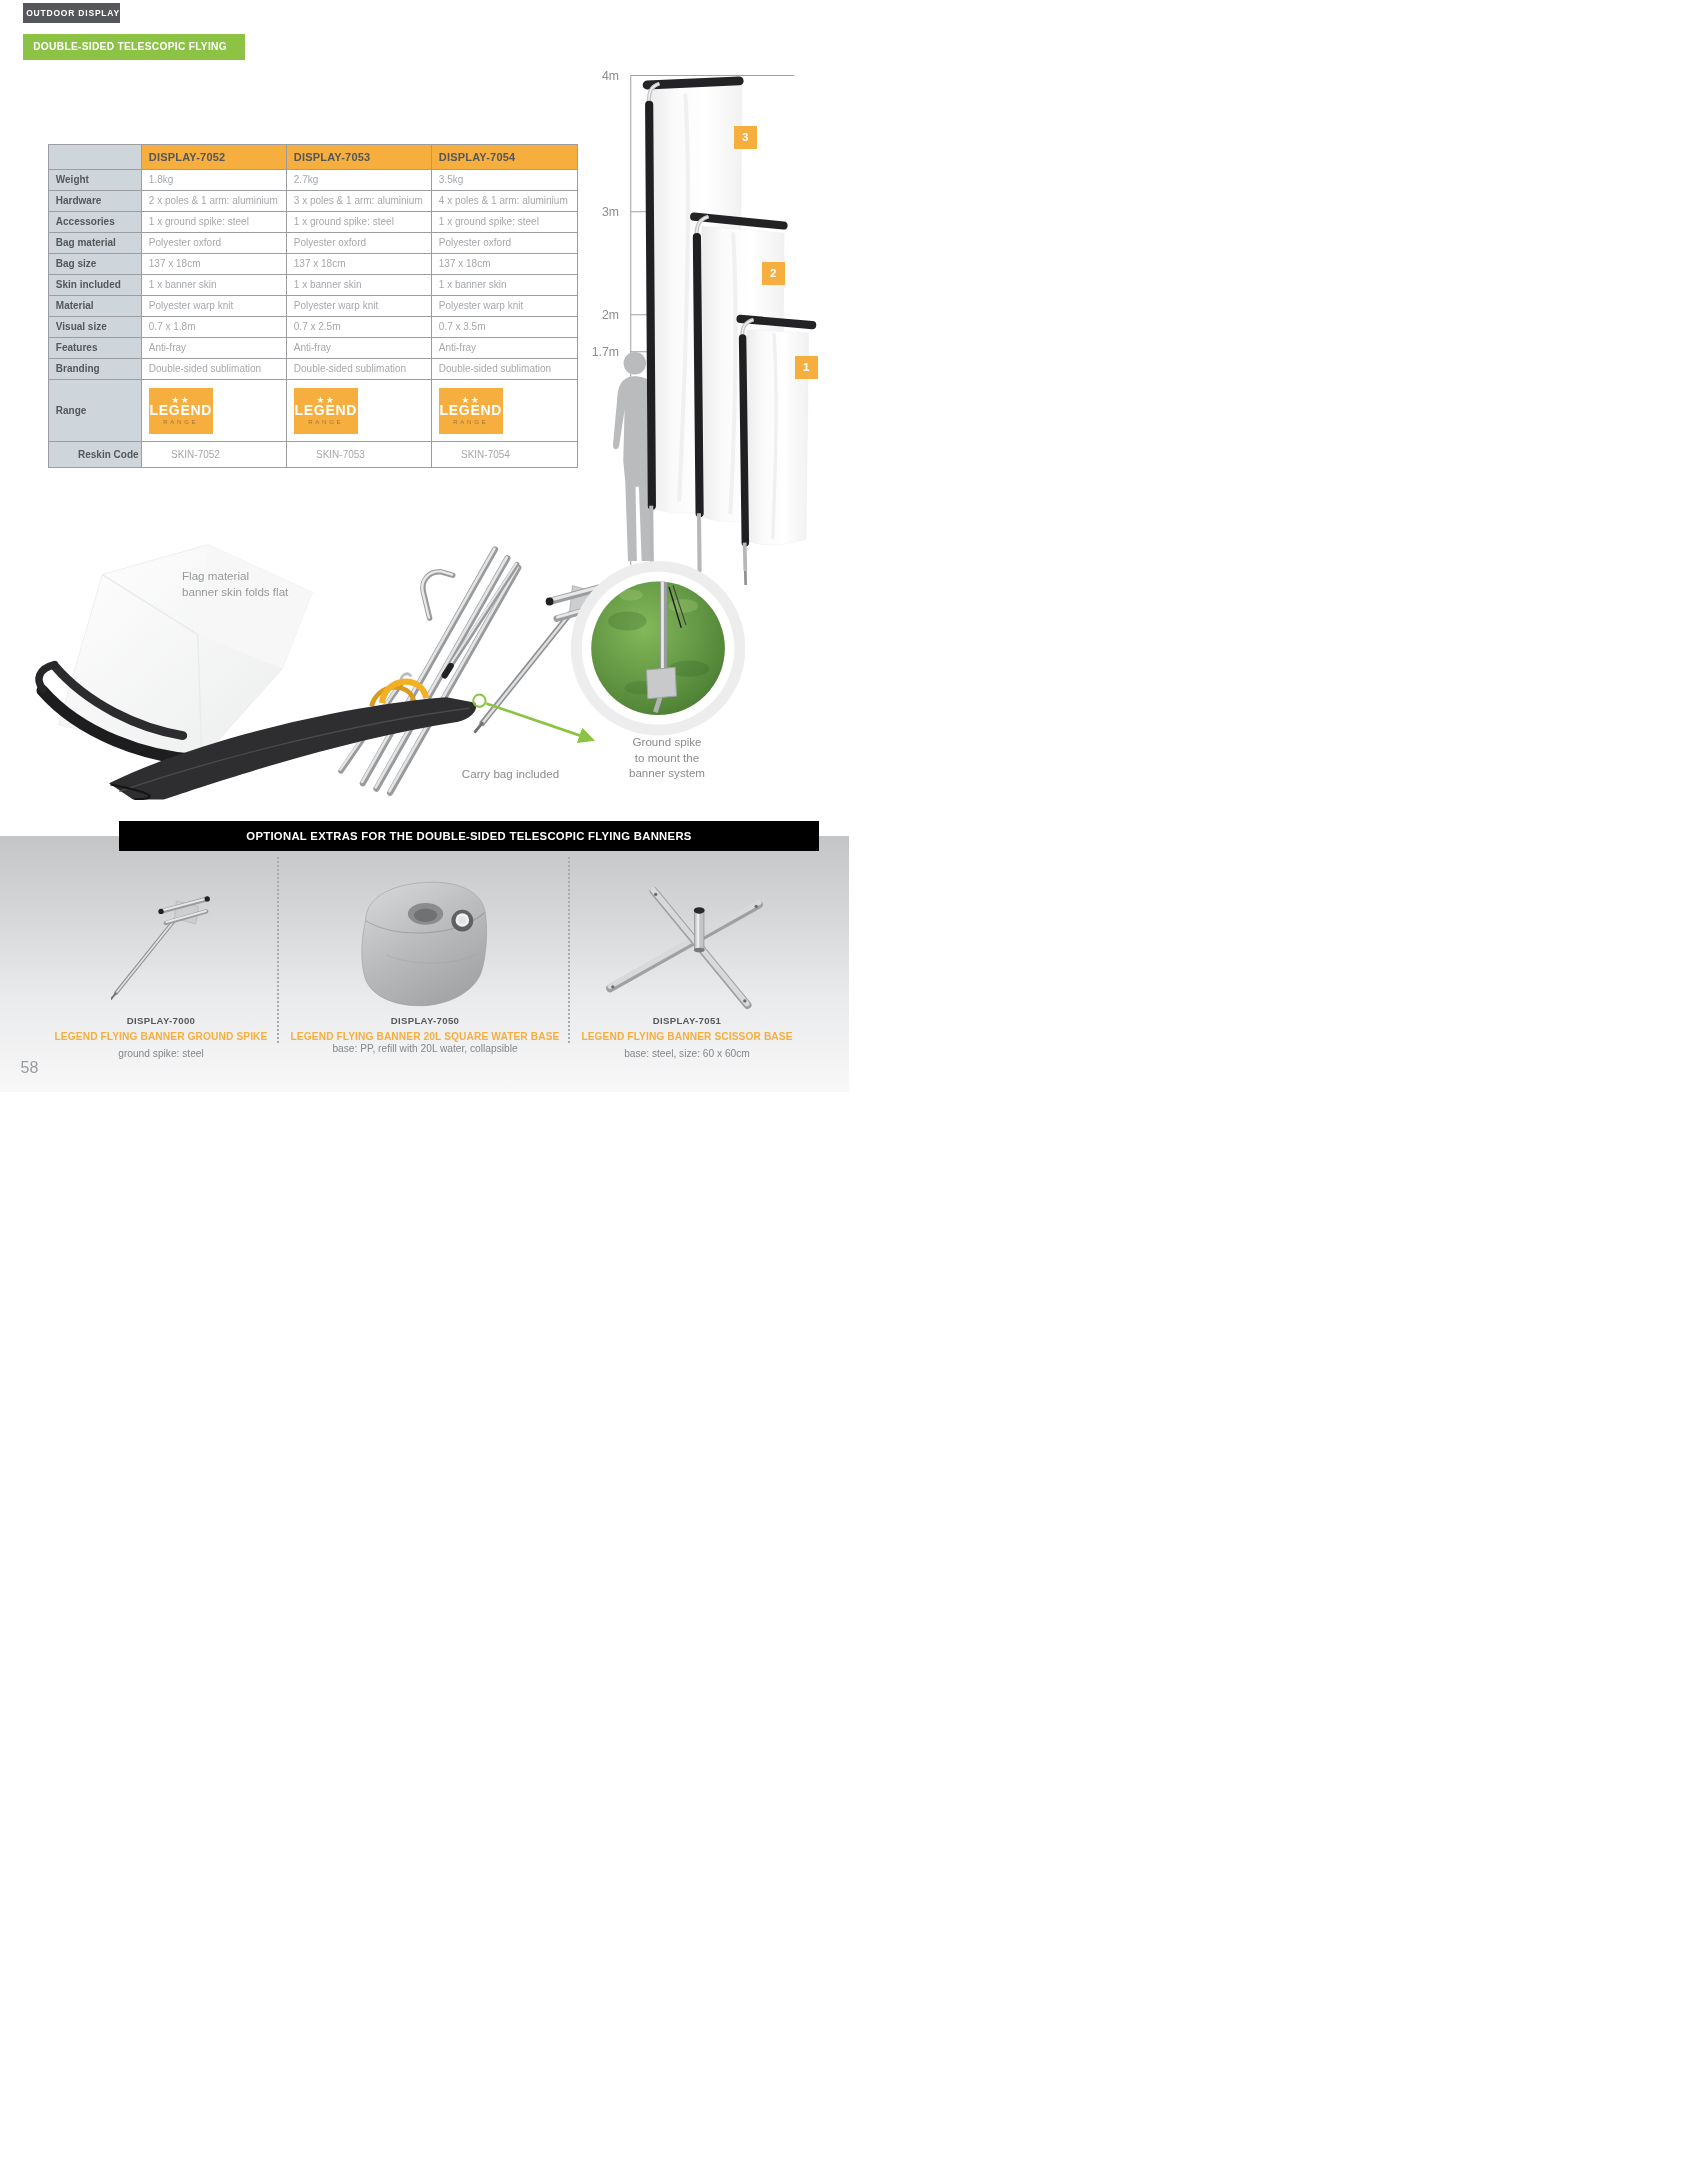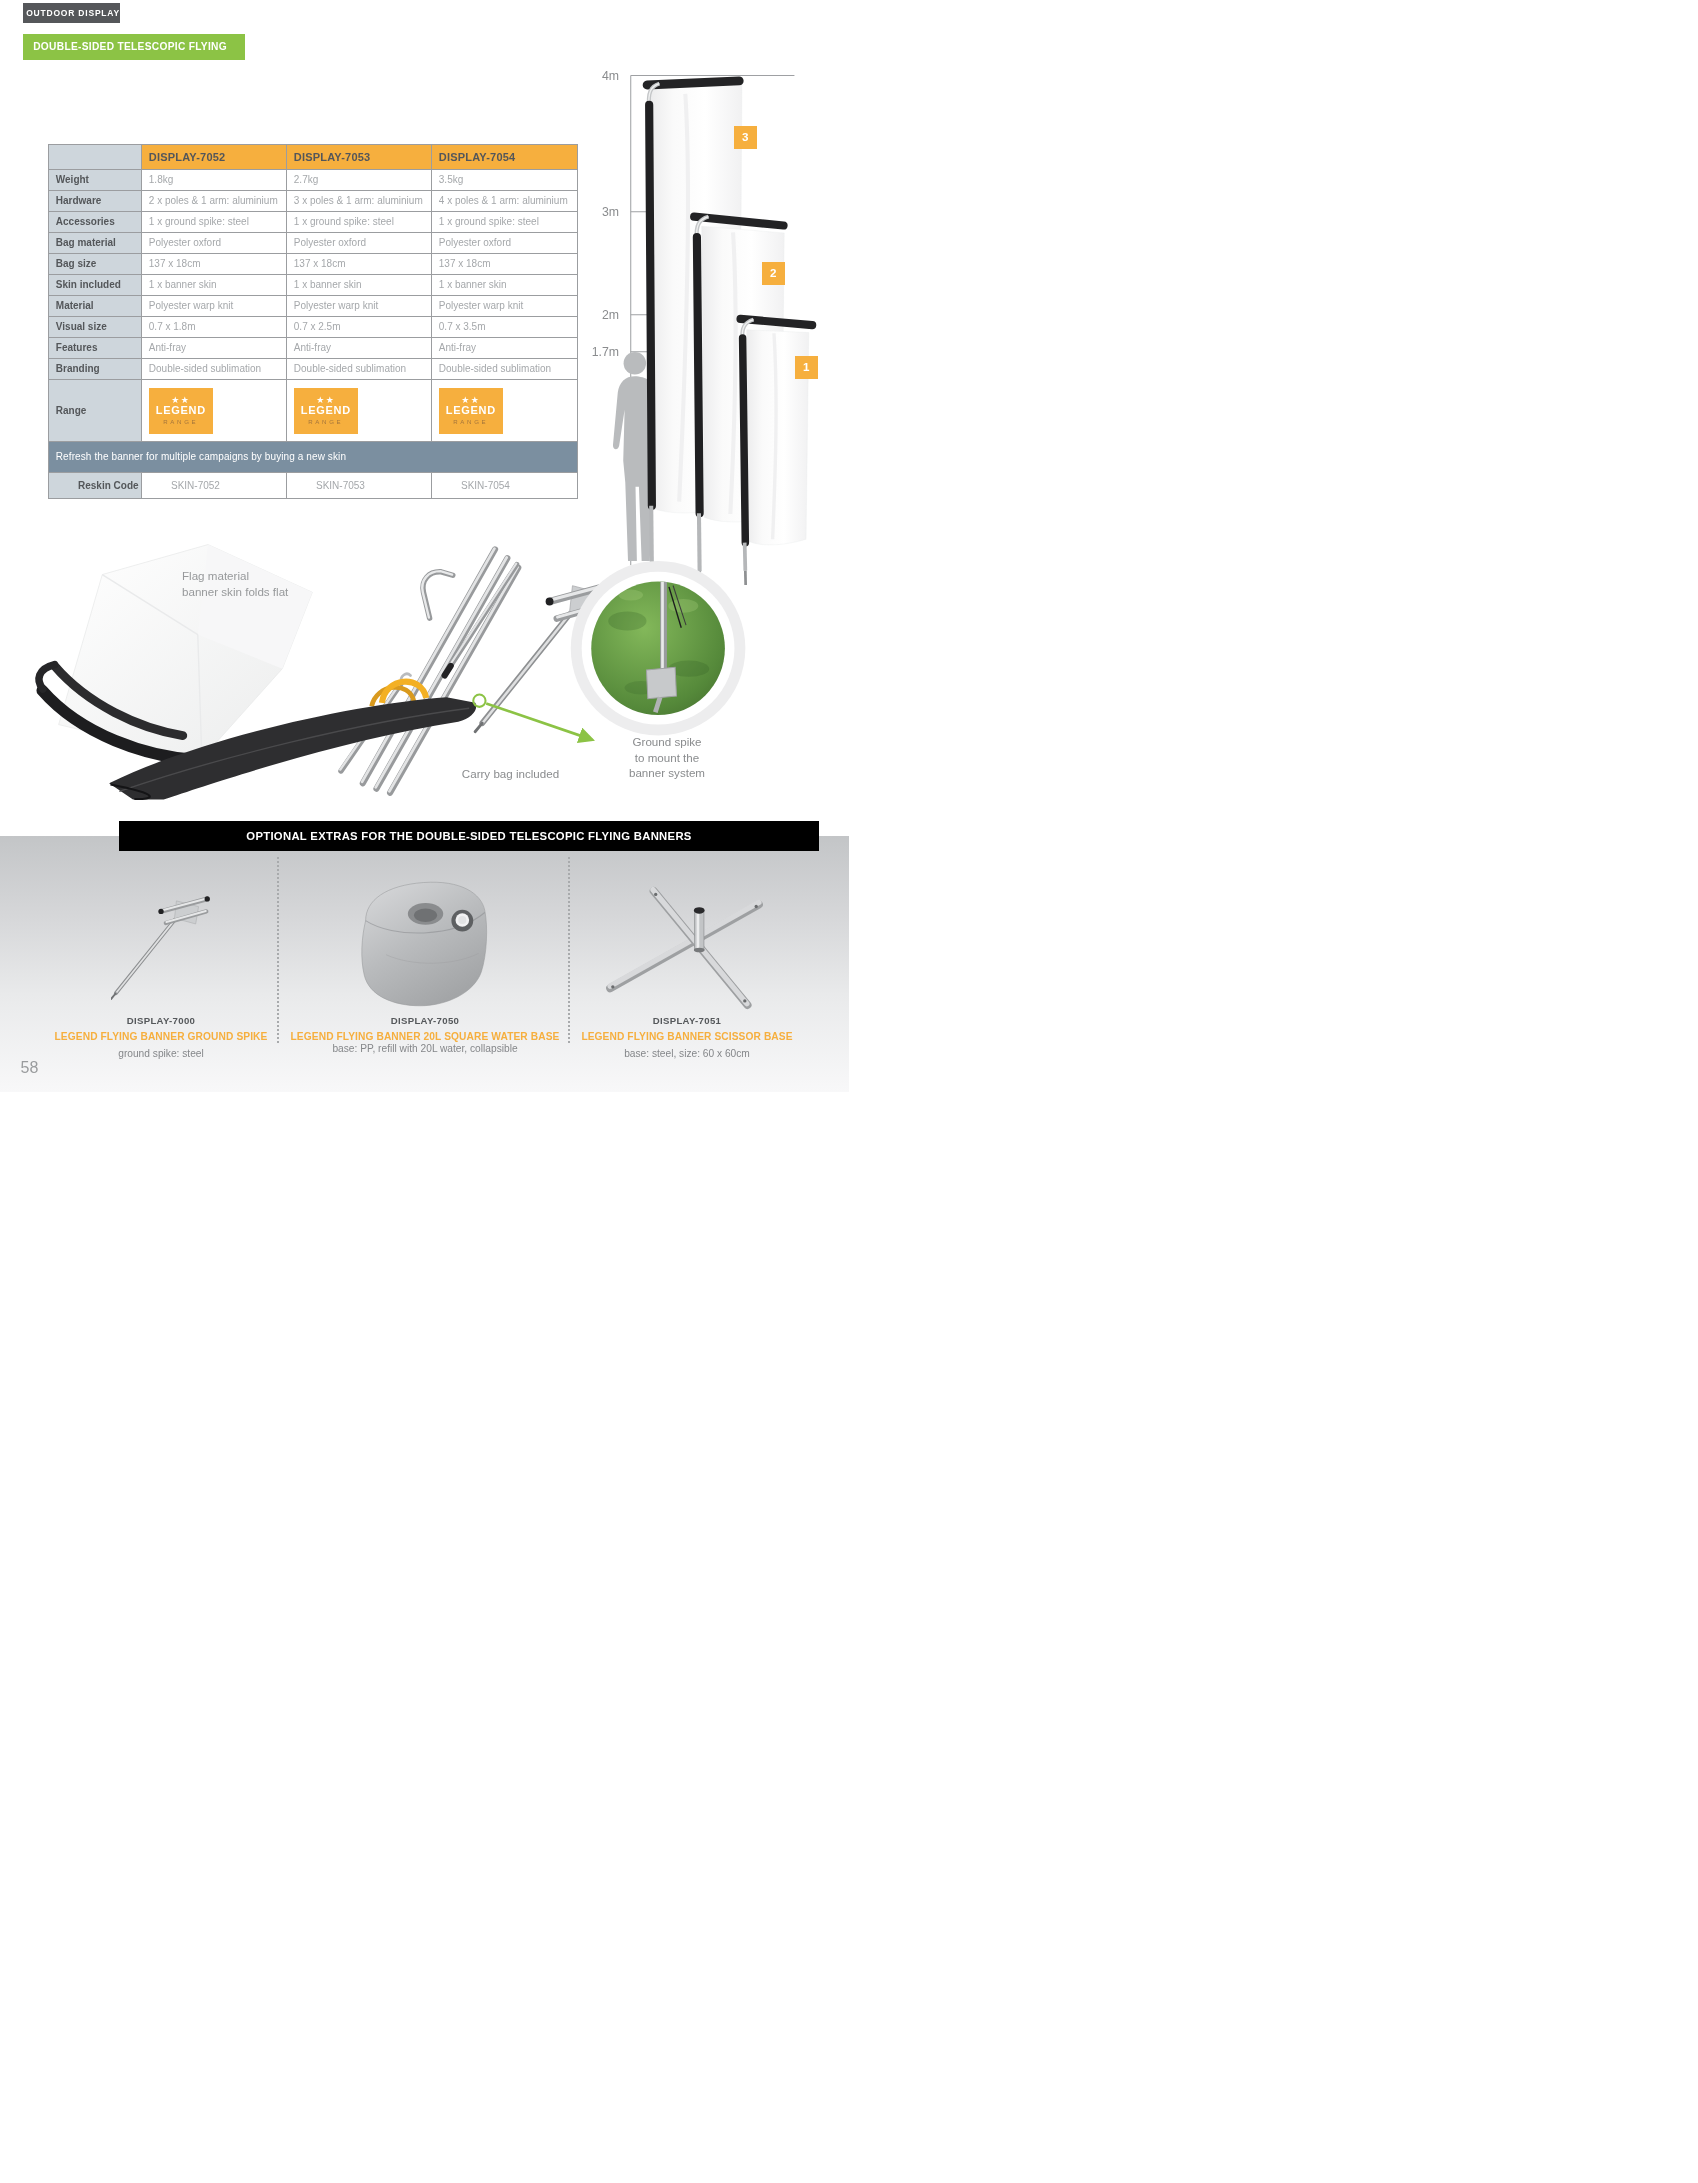--- a/index.html
+++ b/index.html
@@ -22,21 +22,21 @@
   td.lbl{background:#CED6DC;color:#54575A;font-weight:600;}
   td.val{background:#fff;color:#A5A8AB;font-weight:400;}
   tr.r-std td{height:20px;}
   tr.r-tall td{height:29px;}
   tr.r-range td{height:61px;}
   tr.r-reskin td{height:24.6px;padding-left:29px;}
   td.badge-cell{text-align:center;padding:0;}
   .range-badge{display:inline-flex;flex-direction:column;align-items:center;justify-content:center;
                width:64px;height:46px;background:#F6AF3E;gap:0.7px;}
   .range-badge .stars{color:#fff;font-size:9px;letter-spacing:1.4px;line-height:9px;}
-  .range-badge .brand{color:#fff;font-size:11px;font-weight:bold;letter-spacing:0.7px;line-height:11.6px;}
+  .range-badge .brand{color:#fff;font-size:14px;font-weight:bold;letter-spacing:0.7px;line-height:11.6px;}
   .range-badge .rword{color:#A5763C;font-size:6.1px;letter-spacing:2.7px;line-height:7.5px;}
   td.note-cell{background:#7B8FA0;color:#fff;text-align:center;font-size:11.3px;font-weight:500;
                height:30px;padding:0;letter-spacing:0.1px;}
 
   
   .tick-label{width:49px;text-align:right;color:#8A8C8E;font-size:12.3px;}
   .num-badge{width:22.5px;height:22.5px;background:#F6AF3E;color:#fff;font-weight:bold;font-size:11.6px;
              text-align:center;line-height:22.5px;}
 
   
@@ -154,23 +154,20 @@
           <span class="rword">RANGE</span>
         </div>
       </td>
       <td class="val badge-cell">
         <div class="range-badge">
           <span class="stars">★★</span>
           <span class="brand">LEGEND</span>
           <span class="rword">RANGE</span>
         </div>
       </td>
-    </tr>
-    <tr>
-      <td class="note-cell" colspan="4">Refresh the banner for multiple campaigns by buying a new skin</td>
     </tr>
     <tr class="r-reskin">
       <td class="lbl">Reskin Code</td>
       <td class="val">SKIN-7052</td>
       <td class="val">SKIN-7053</td>
       <td class="val">SKIN-7054</td>
     </tr>
   </tbody>
     </table>
 

